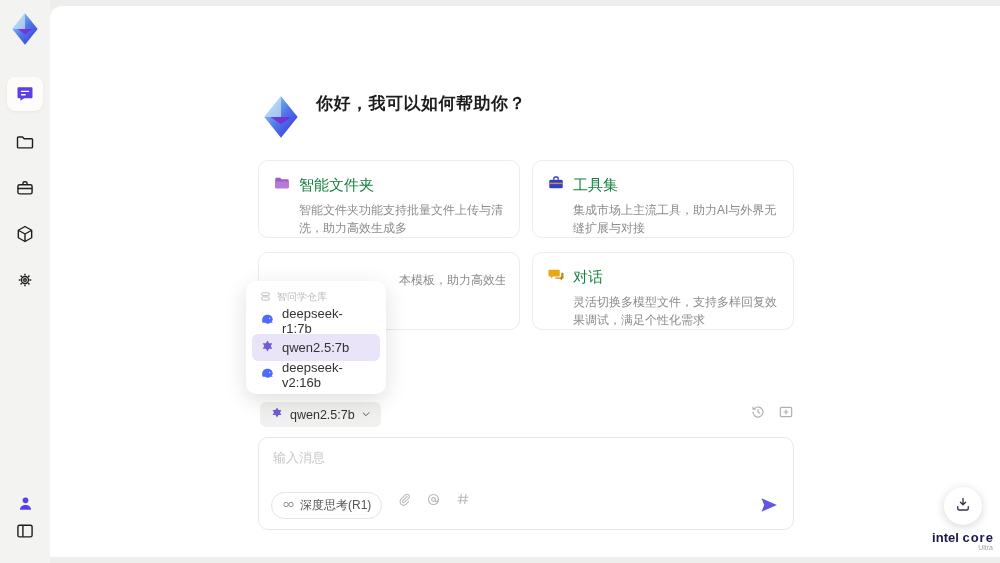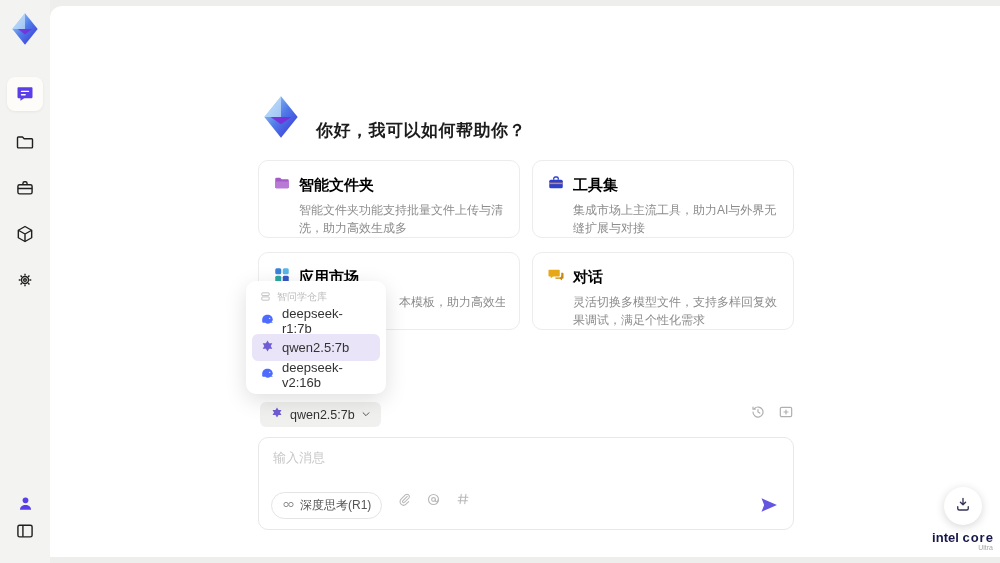--- a/index.html
+++ b/index.html
@@ -6,27 +6,27 @@
   body{width:1000px;height:563px;background:#eeeeec;font-family:"Liberation Sans","DejaVu Sans",sans-serif;position:relative;overflow:hidden;-webkit-font-smoothing:antialiased}
   
   .sidebar{position:absolute;left:0;top:0;width:50px;height:563px;background:#f3f3f1;z-index:2}
   .side-logo{position:absolute;top:10px;left:6px;width:38px;height:38px}
   .side-item{position:absolute;left:7px;width:36px;height:34px;display:flex;align-items:center;justify-content:center;border-radius:8px;cursor:pointer}
   .side-item.active{background:#fdfcf8;box-shadow:0 1px 3px rgba(0,0,0,.06)}
   .side-item svg{display:block}
   
   .main{position:absolute;left:50px;top:6px;right:0;bottom:6px;background:#ffffff;border-top-left-radius:12px;z-index:1}
   
-  .greeting{position:absolute;left:206px;top:86px;display:flex;align-items:flex-end;gap:10px}
+  .greeting{position:absolute;left:206px;top:86px;display:flex;align-items:flex-start;gap:10px}
   .greeting-logo{width:50px;height:50px}
   .greeting-text{font-size:17px;font-weight:bold;color:#1c1c1c;letter-spacing:.5px}
   
   .card{position:absolute;width:262px;height:78px;border:1px solid #ececec;border-radius:10px;background:#fff;box-sizing:border-box;padding:13px 14px;cursor:pointer}
   .card-head{display:flex;align-items:center;gap:8px}
-  .card-title{font-size:15px;font-weight:bold;color:#000000}
+  .card-title{font-size:15px;font-weight:normal;color:#15803d}
   .card-desc{font-size:12px;color:#8c8c8c;line-height:1.5;margin:5px 0 0 26px}
   .desc-offset{margin-left:126px;white-space:nowrap;overflow:hidden}
   
   .dropdown{position:absolute;left:196px;top:275px;width:140px;background:#fff;border-radius:10px;box-shadow:0 6px 22px rgba(0,0,0,.13);padding:6px;z-index:5;box-sizing:border-box}
   .dd-header{display:flex;align-items:center;gap:6px;font-size:10px;color:#bdbdbd;padding:3px 8px 3px}
   .dd-item{display:flex;align-items:center;gap:7px;height:27px;padding:0 8px;border-radius:6px;font-size:13px;color:#333;cursor:pointer}
   .dd-item.selected{background:#eae4f9}
   
   .selector{position:absolute;left:210px;top:396px;display:inline-flex;align-items:center;gap:6px;background:#f0f0ef;border-radius:6px;padding:4px 10px;font-size:12.5px;color:#333;cursor:pointer}
   .top-icons{position:absolute;left:700px;top:398px;display:flex;gap:12px;align-items:center}
@@ -169,31 +169,20 @@
             <path d="M9 7.5V6a2 2 0 0 1 2-2h2a2 2 0 0 1 2 2v1.5" fill="none" stroke="#2b3fd0" stroke-width="1.8"></path>
             <rect x="3" y="11.5" width="18" height="2" fill="#e08a2a"></rect>
           </svg>
       </span>
       <span class="card-title">工具集</span>
     </div>
     <div class="card-desc">集成市场上主流工具，助力AI与外界无缝扩展与对接</div>
   </div>
 
   <div class="card" style="left:208px;top:246px">
-    <div class="card-head">
-      <span>
-        <svg viewBox="0 0 24 24" width="18" height="18">
-            <rect x="3" y="3" width="8" height="8" rx="2" fill="#3b82d8"></rect>
-            <rect x="13" y="3" width="8" height="8" rx="2" fill="#58b7e8"></rect>
-            <rect x="3" y="13" width="8" height="8" rx="2" fill="#2aa8a0"></rect>
-            <rect x="13" y="13" width="8" height="8" rx="2" fill="#3558c8"></rect>
-          </svg>
-      </span>
-      <span class="card-title">应用市场</span>
-    </div>
     <div class="card-desc desc-offset">本模板，助力高效生成多</div>
   </div>
 
   <div class="card" style="left:482px;top:246px">
     <div class="card-head">
       <span>
         <svg viewBox="0 0 24 24" width="18" height="18">
             <path d="M3 5h13a1 1 0 0 1 1 1v7a1 1 0 0 1-1 1H8l-3 2.4V14H3a1 1 0 0 1-1-1V6a1 1 0 0 1 1-1z" fill="#e6a817"></path>
             <path d="M19 9h2a1 1 0 0 1 1 1v6a1 1 0 0 1-1 1h-1v2.2L17 17h-5a1 1 0 0 1-1-1v-.8h5.5A2.5 2.5 0 0 0 19 12.7z" fill="#c88a10"></path>
           </svg>

